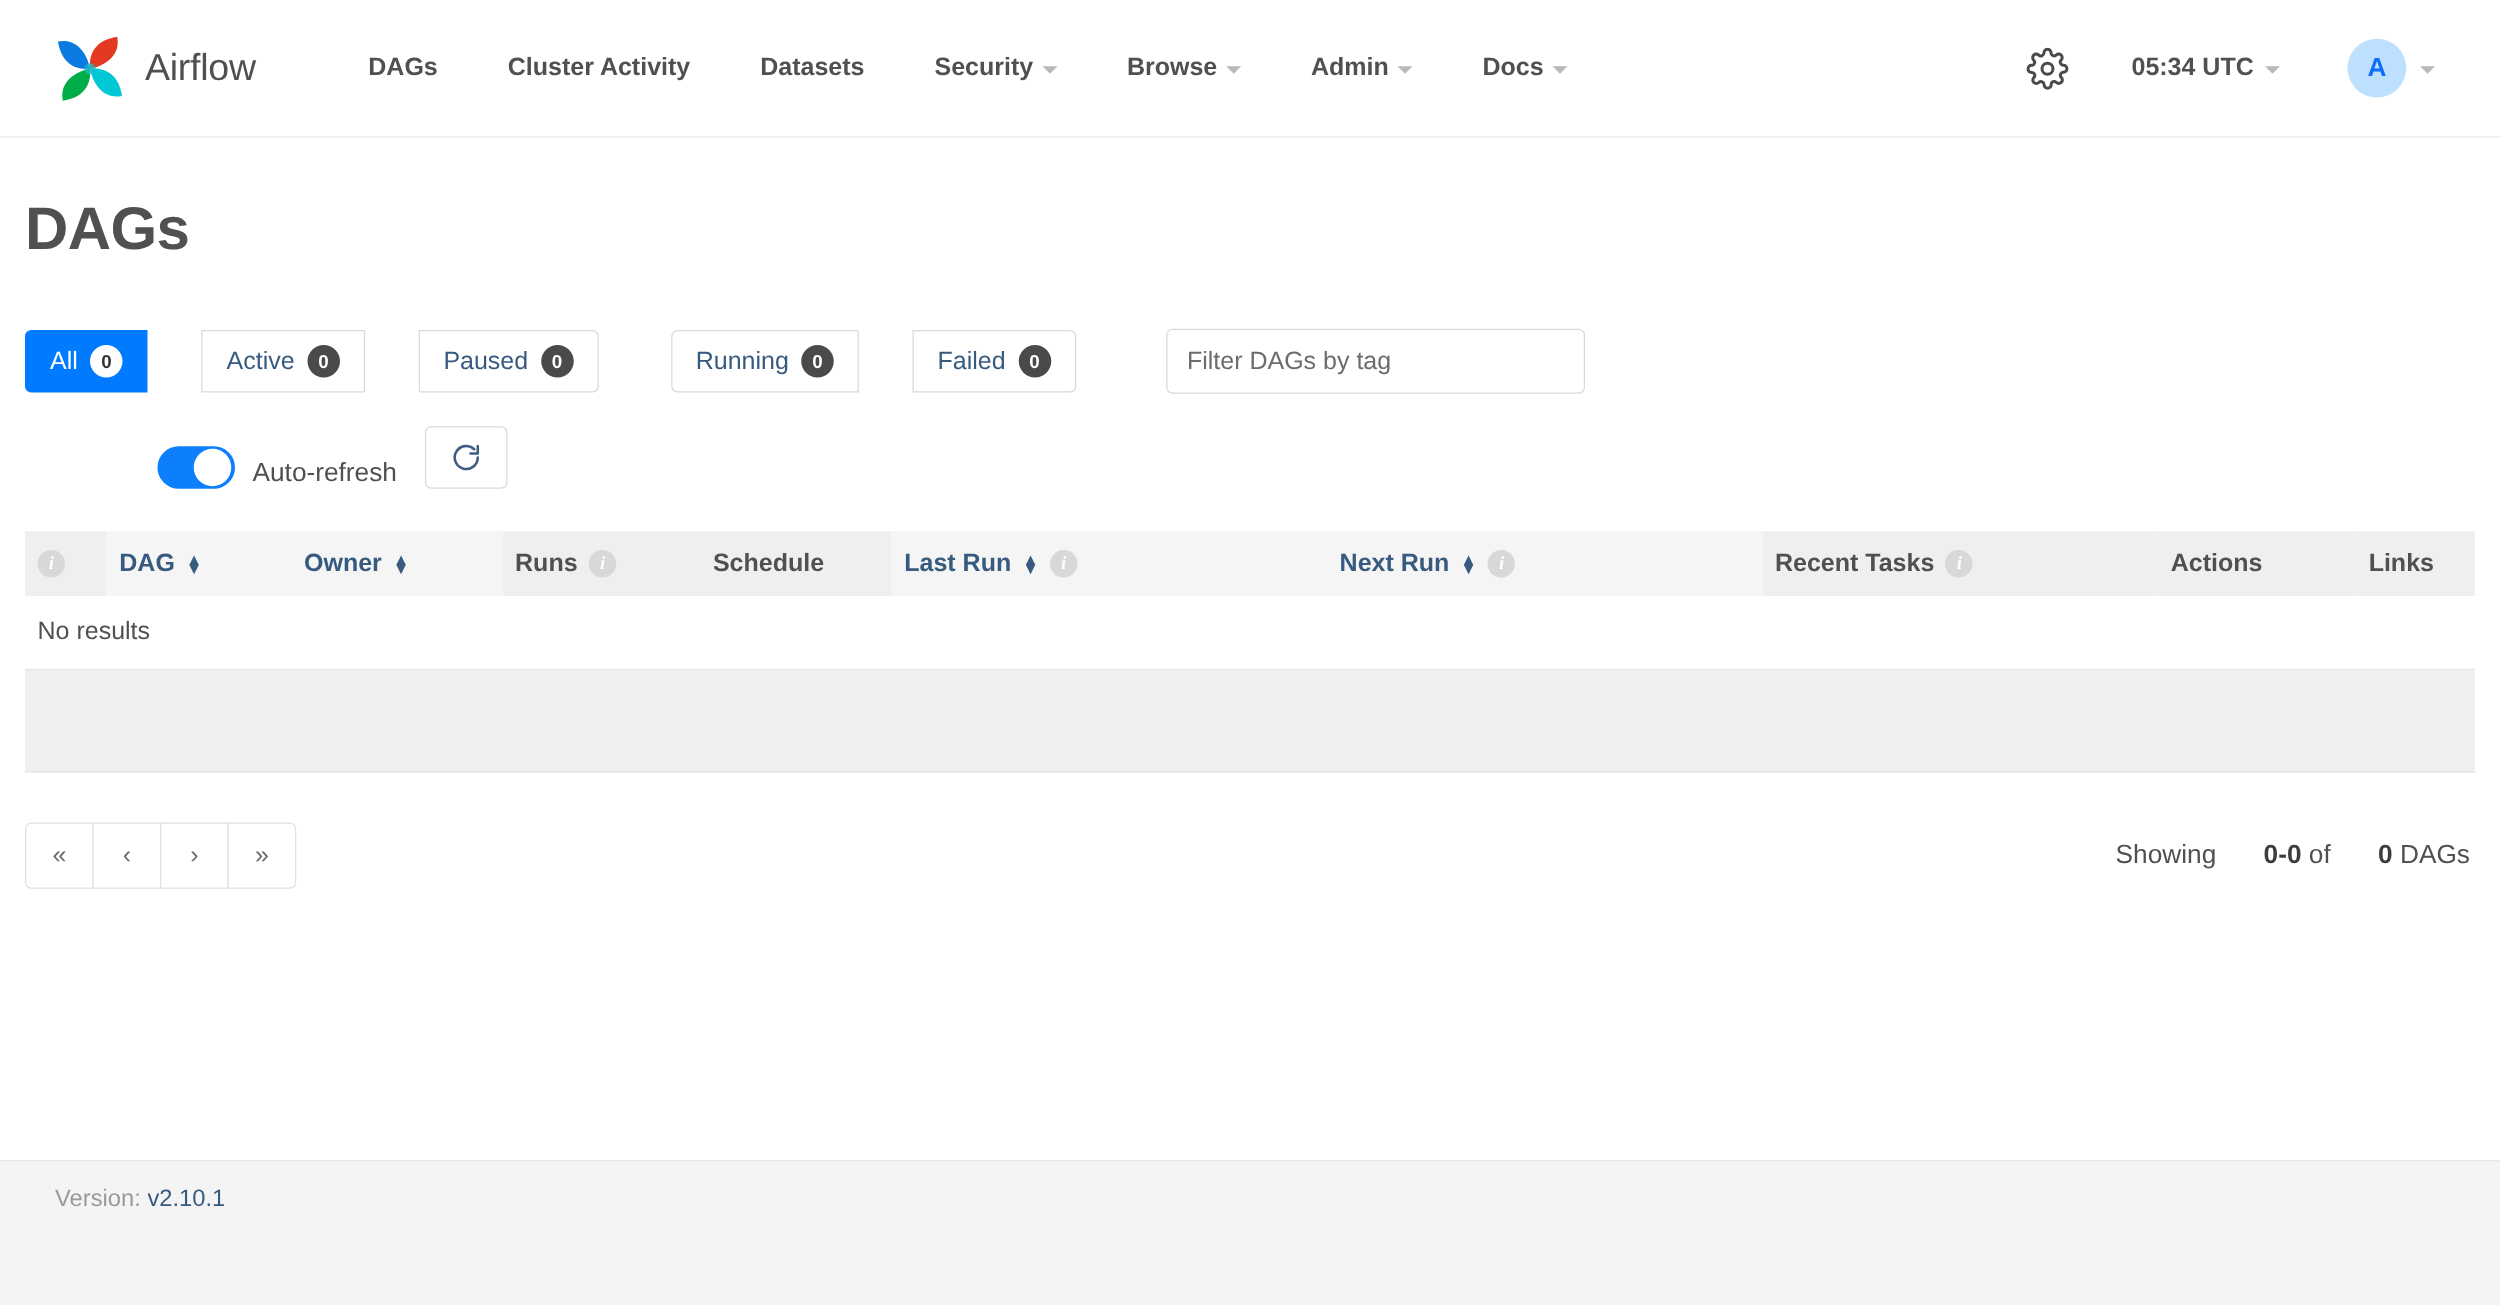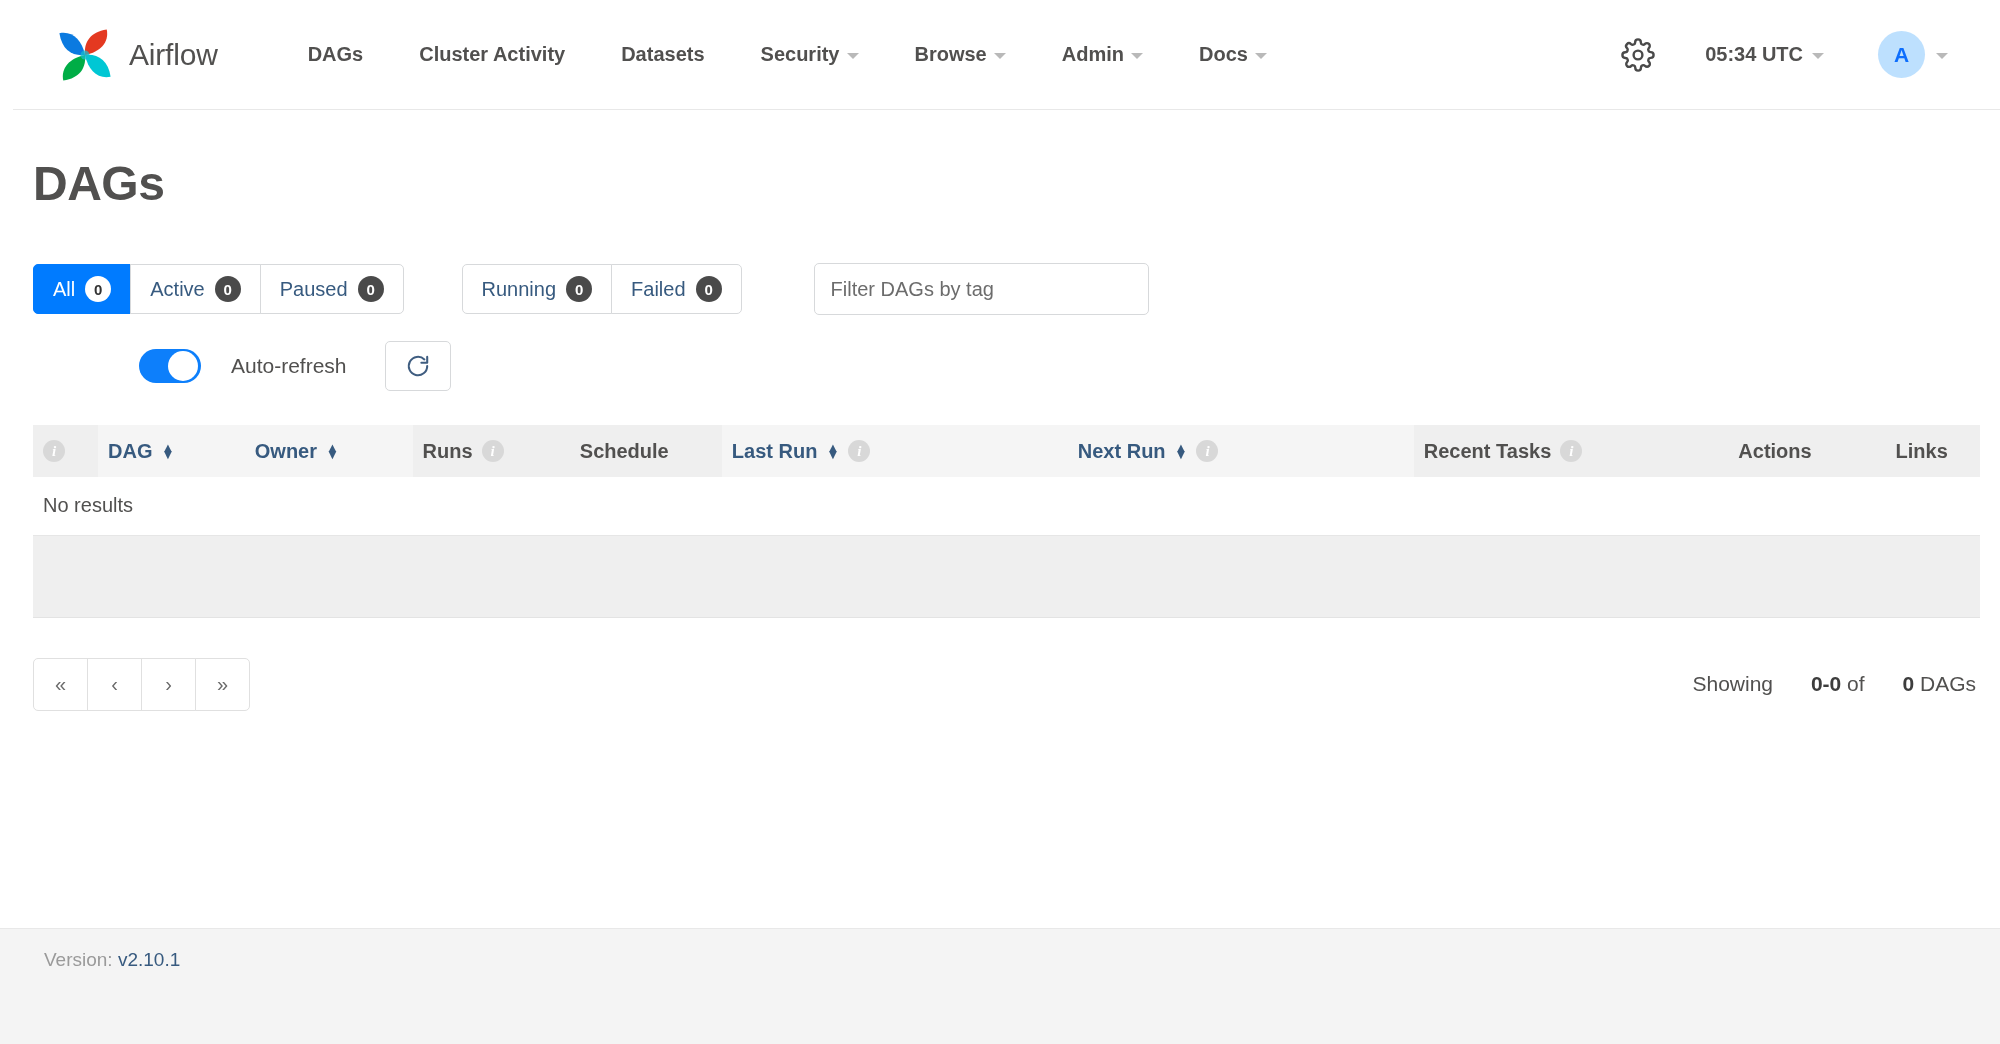--- a/index.html
+++ b/index.html
@@ -95,21 +95,21 @@
     margin: 46px 0 0 0;
     letter-spacing: -0.5px;
   }
 
   
   .filter-row {
     display: flex;
     align-items: center;
     margin-top: 52px;
   }
-  .btn-group { display: flex; }
+  .btn-group { display: flex; gap: 44px; }
   .pill {
     height: 50px;
     background: #fff;
     border: 1px solid #d7d9db;
     display: flex; align-items: center; gap: 10px;
     padding: 0 19px;
     font-size: 20px;
     color: #375a7f;
     cursor: pointer;
     margin-left: -1px;
@@ -151,24 +151,24 @@
     outline: none;
   }
   .tag-input { width: 335px; }
   .tag-input::placeholder { color: #6c6c6c; opacity: 1; }
   .search-input { width: 525px; }
   .search-input::placeholder { color: #adadad; opacity: 1; }
 
   
   .refresh-row {
     display: flex;
-    align-items: center;
+    align-items: flex-end;
     margin-top: 26px;
     padding-left: 106px;
-    gap: 16px;
+    gap: 0;
   }
   .switch {
     width: 62px; height: 34px;
     border-radius: 999px;
     background: #0d7ffb;
     position: relative;
     cursor: pointer;
     flex: none;
   }
   .switch .knob {
@@ -274,21 +274,21 @@
     height: 116px;
     background: #f4f4f4;
     border-top: 1px solid #e8e8e8;
     padding: 20px 0 0 44px;
     font-size: 19px;
     color: #9a9a9a;
   }
   .footer div { margin-bottom: 10px; }
   .footer a { color: #375a7f; text-decoration: none; }
   .footer .git { font-weight: bold; color: #9a9a9a; }
-  .wrapper { position: relative; width: 2000px; height: 1044px; padding-left: 13px; }
+  .wrapper { position: relative; width: 2000px; height: 1044px; }
 </style>
 </head>
 <body>
 
 <div class="wrapper">
 
   <div class="navbar">
 
     <div class="brand">
       <span>

